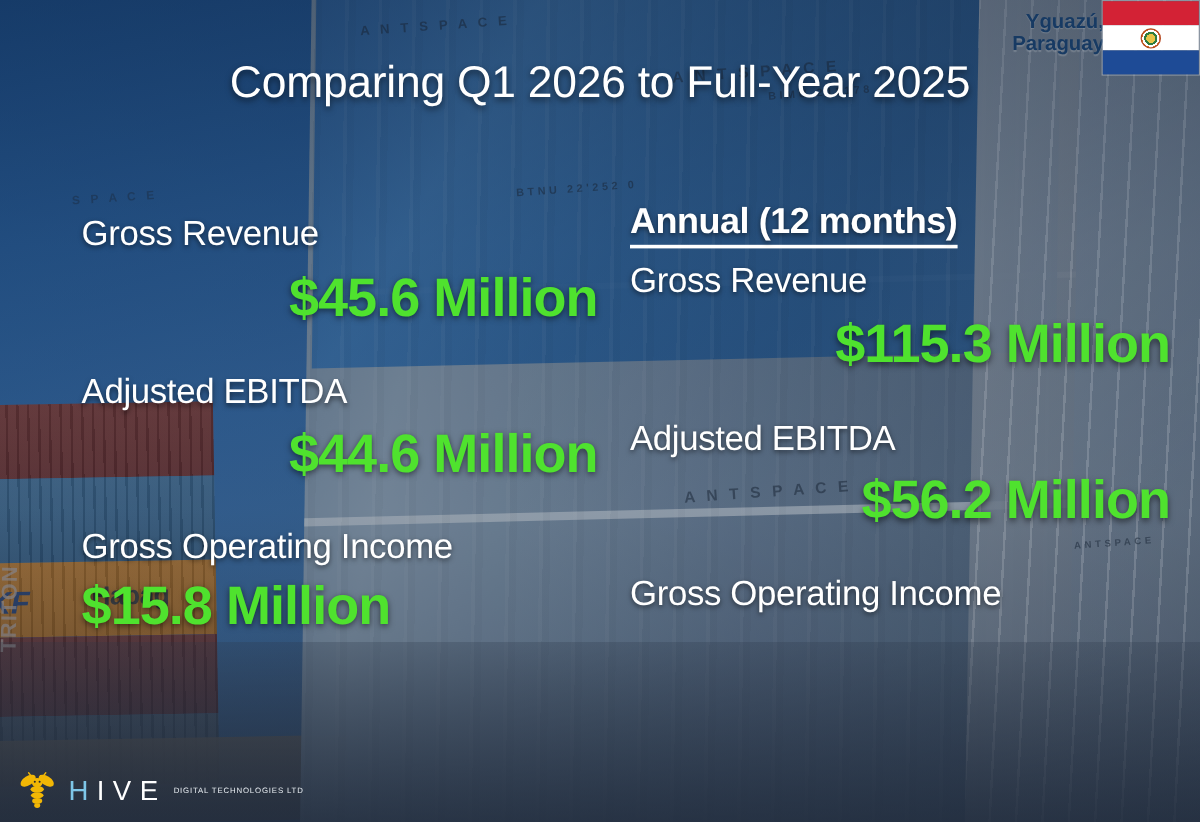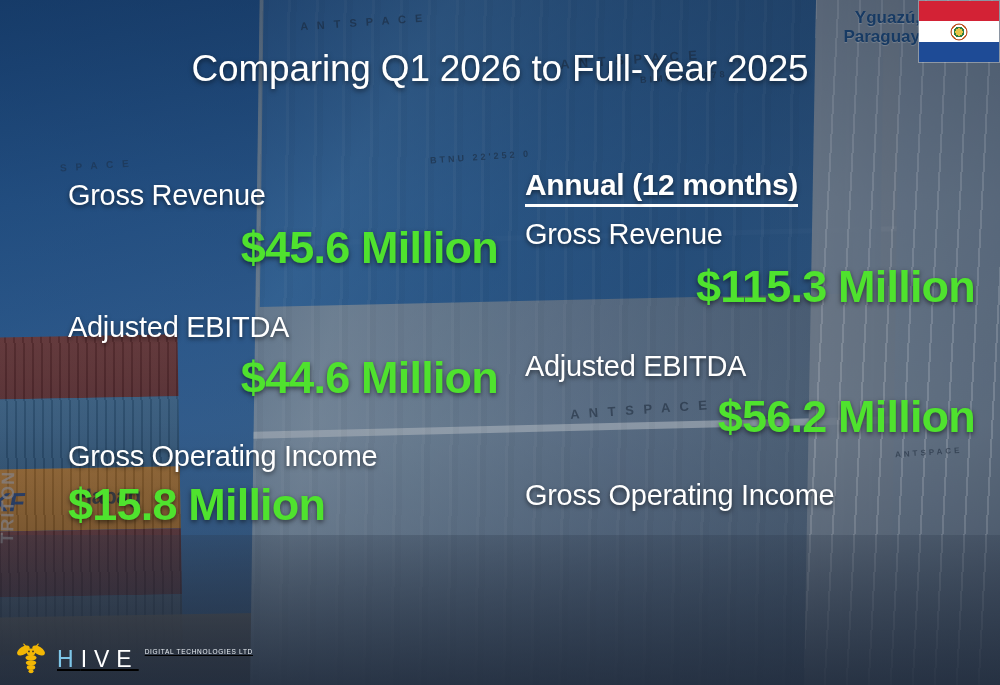--- a/index.html
+++ b/index.html
@@ -177,21 +177,21 @@
   .m1-label { margin-top:12px; }
   .m1-value { margin-top:12px;text-align:right; }
   .m2-label { margin-top:40px; }
   .m2-value { margin-top:10px;text-align:right; }
   .m3-label { margin-top:38px; }
   .m3-value { margin-top:8px; }
 
   
   .logo { position:absolute; left:14px; bottom:10px; display:flex; align-items:center; gap:9px; }
   .logo-bee { width:34px; height:32px; display:block; }
-  .logo-text { display:flex; align-items:flex-start; gap:6px;text-decoration:underline; }
+  .logo-text { display:flex; align-items:center; gap:6px; }
   .logo-hive { font-size:23px; font-weight:400; letter-spacing:7px; line-height:1; }
   .logo-hive .h { color:#7ec6e8; }
   .logo-hive .ive { color:#ffffff; }
   .logo-sub { font-size:6.5px; color:#e9eef3; letter-spacing:.7px; font-weight:400; white-space:nowrap; }
 </style>
 </head>
 <body>
 
 <div id="slide">
 

